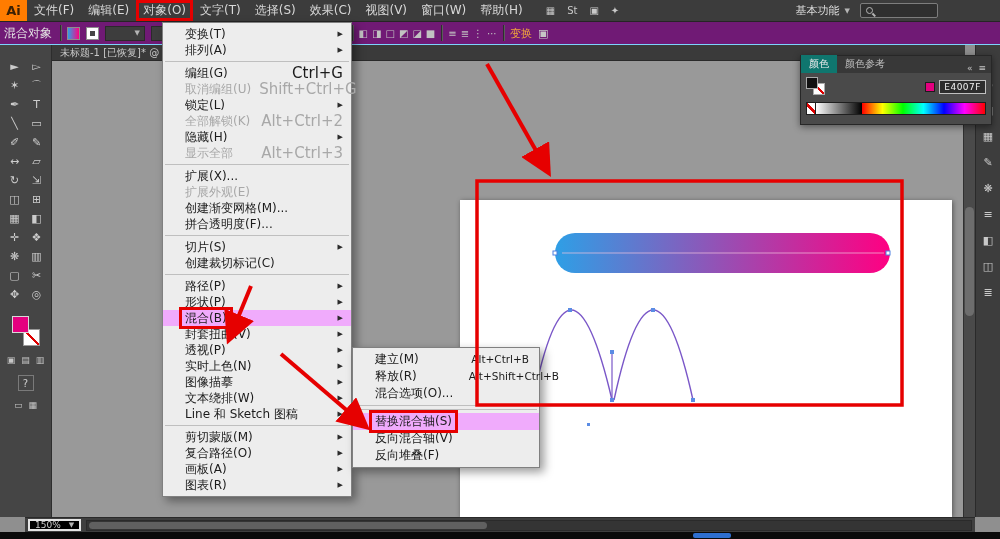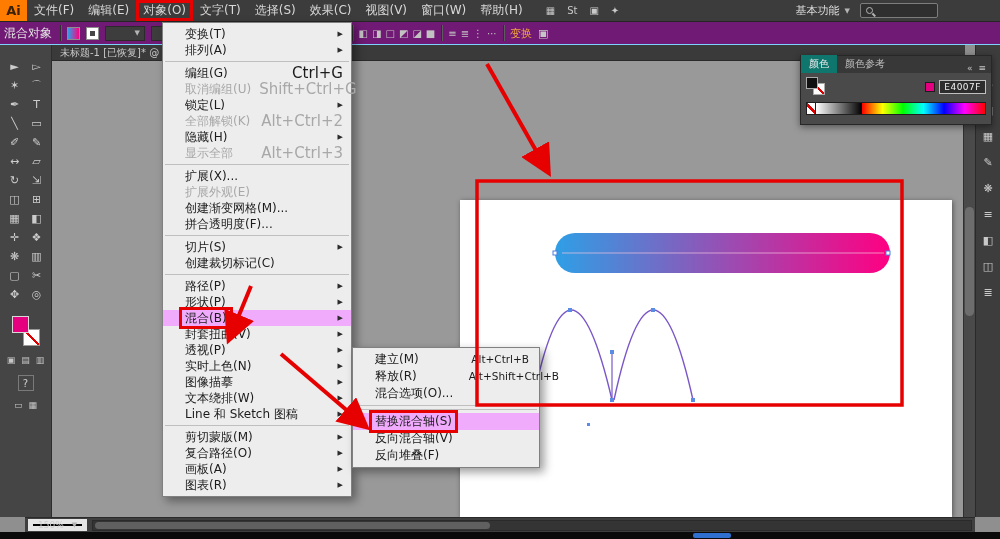--- a/index.html
+++ b/index.html
@@ -68,21 +68,21 @@
   .artboard { position:absolute; left:408px; top:139px; width:492px; height:317px; background:#ffffff;
     box-shadow:1px 1px 5px rgba(0,0,0,.45); }
   .artwork { position:absolute; left:0; top:0; }
   .vscroll { position:absolute; right:0; top:0; bottom:0; width:12px; background:#4a4a4a; border-left:1px solid #303030; }
   .vthumb { position:absolute; left:1px; right:1px; top:32%; height:24%; background:#6d6d6d; border-radius:5px; }
 
   
   .statusbar { position:absolute; left:25px; right:25px; top:517px; height:15px; background:#3f3f3f;
     border-top:1px solid #2a2a2a; display:flex; align-items:center; gap:5px; padding:0 3px;
     color:#cccccc; font-size:9px; z-index:8; }
-  .zoombox { display:flex; align-items:center; gap:8px; background:#000000; border:5px solid #e5e5e5;
+  .zoombox { display:flex; align-items:center; gap:8px; background:#000000; border:2px solid #e5e5e5;
     height:12px; padding:0 5px; }
   .hscroll { flex:1; height:11px; background:#343434; border:1px solid #2a2a2a; position:relative; }
   .hthumb { position:absolute; left:2px; top:1px; bottom:1px; width:45%; background:#606060; border-radius:4px; }
   .taskbar { position:absolute; left:0; bottom:0; width:100%; height:7px; background:#0a0a0a; z-index:12; }
   .task-pill { position:absolute; left:693px; top:1px; width:38px; height:5px; background:#2e6fd0; border-radius:2px; }
 
   
   .dock { position:absolute; right:0; top:45px; bottom:22px; width:25px; background:#3d3d3d;
     border-left:1px solid #2a2a2a; display:flex; flex-direction:column; align-items:center; gap:10px;
     padding-top:5px; color:#c9c9c9; z-index:8; font-size:11px; }

